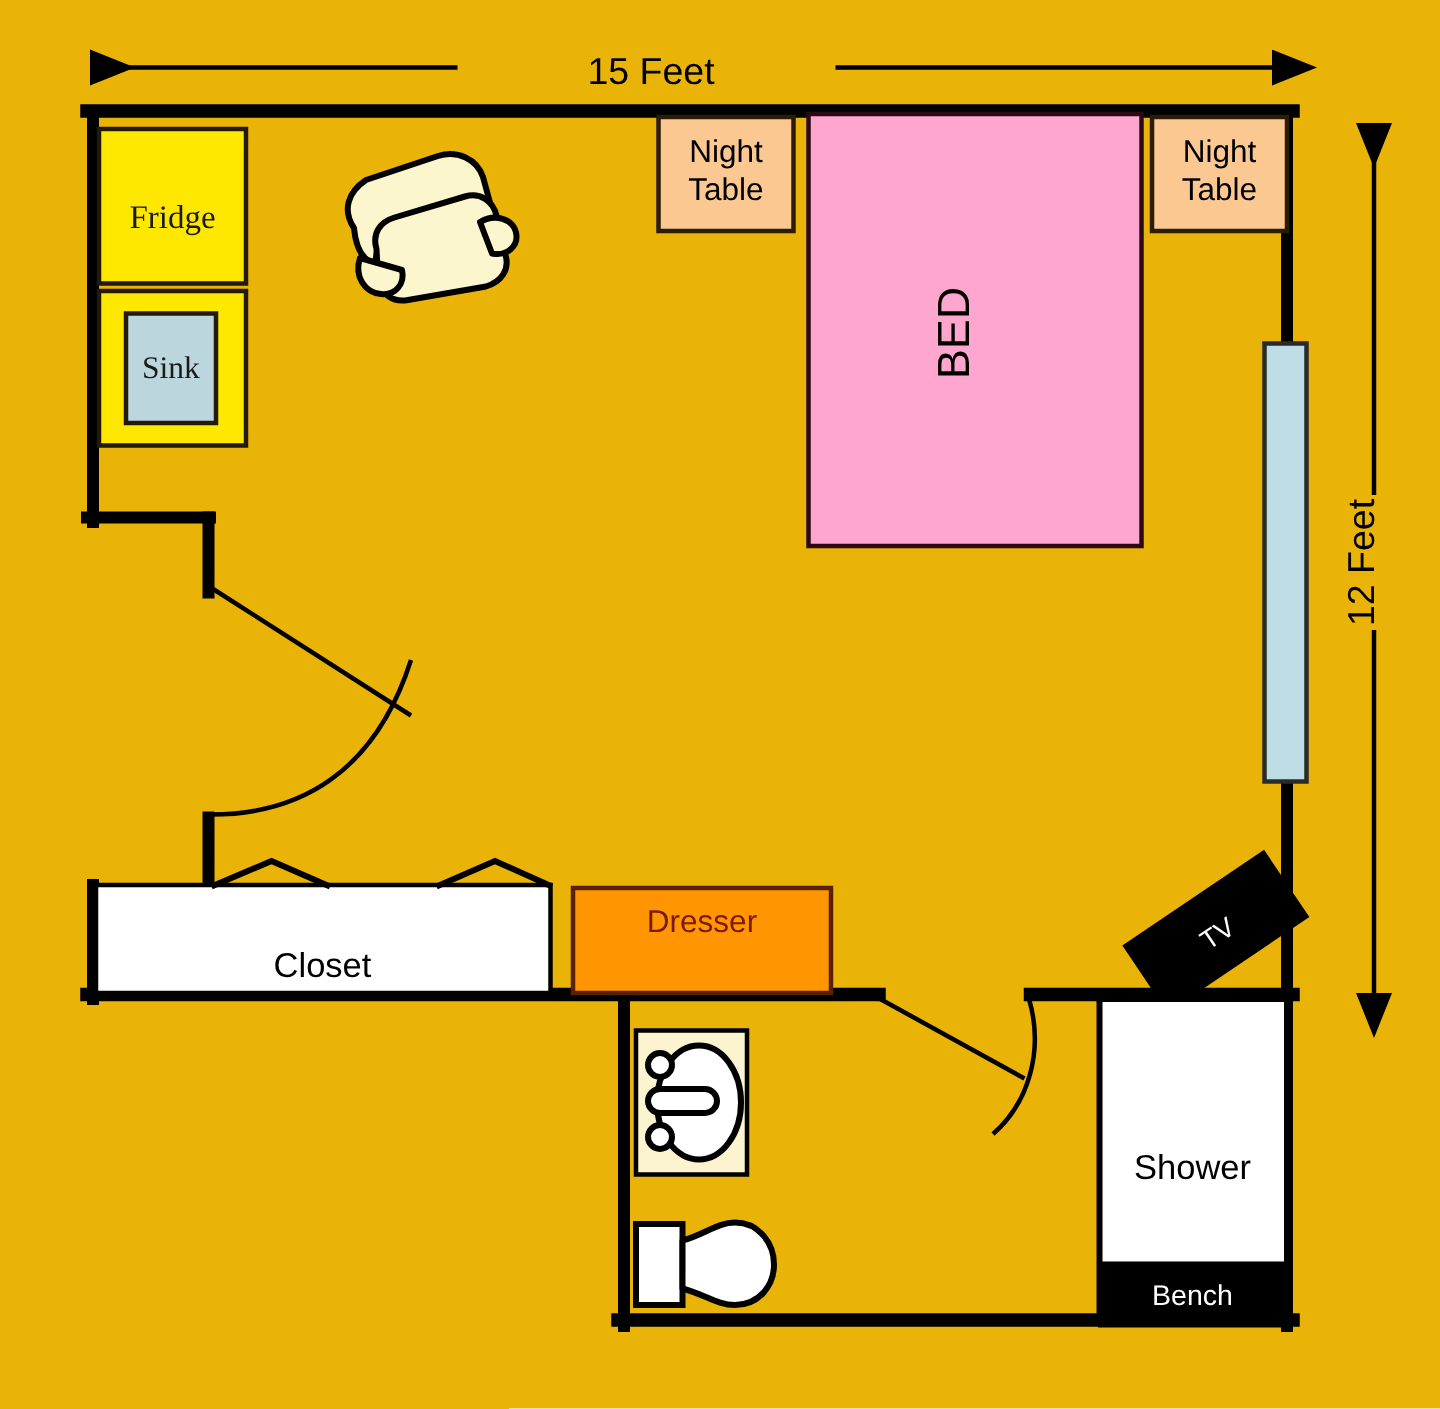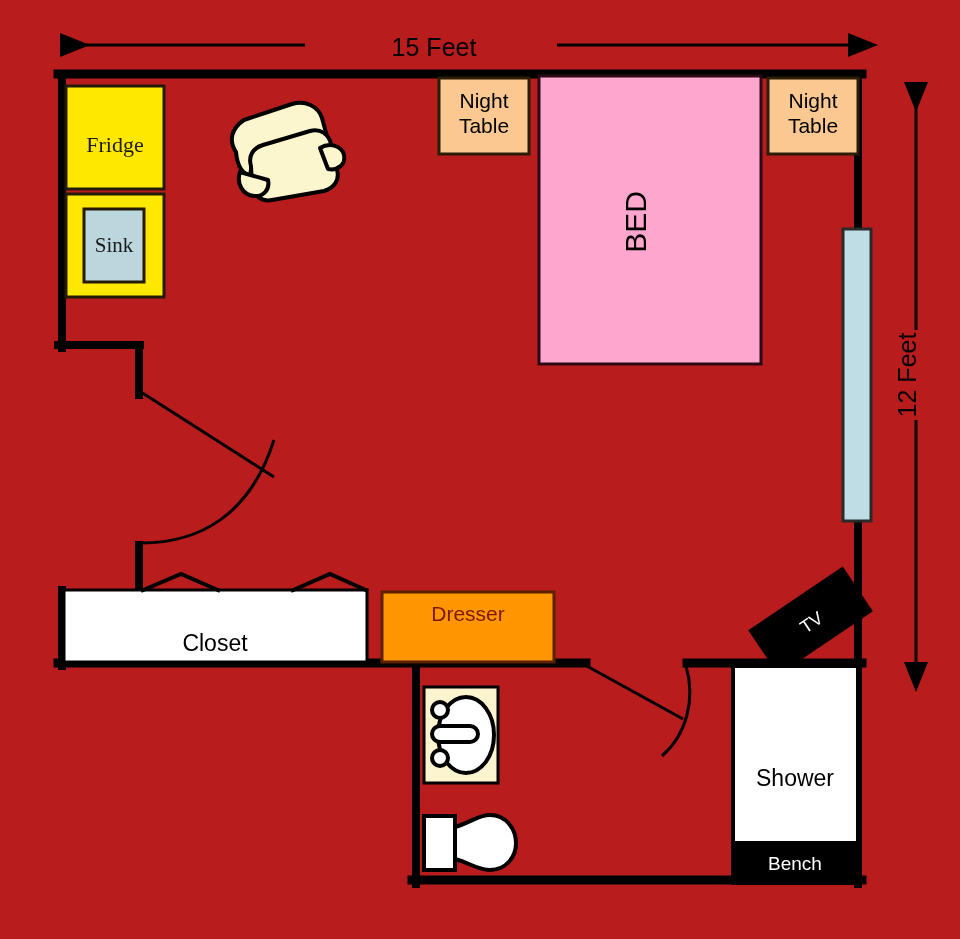--- a/index.html
+++ b/index.html
@@ -7,21 +7,21 @@
     padding: 0;
     background: #ffffff;
   }
   body {
     font-family: "Liberation Sans", sans-serif;
   }
   #floorplan-root {
     position: relative;
     width: 960px;
     height: 939px;
-    background: #b91c1c;
+    background: #eab308;
     overflow: hidden;
   }
   svg.plan-svg {
     position: absolute;
     left: 0;
     top: 0;
     width: 960px;
     height: 939px;
     display: block;
   }

